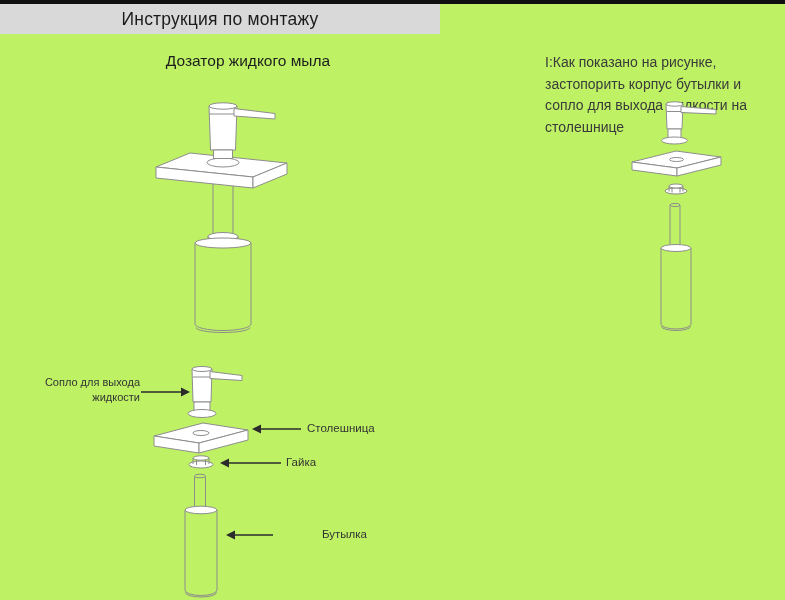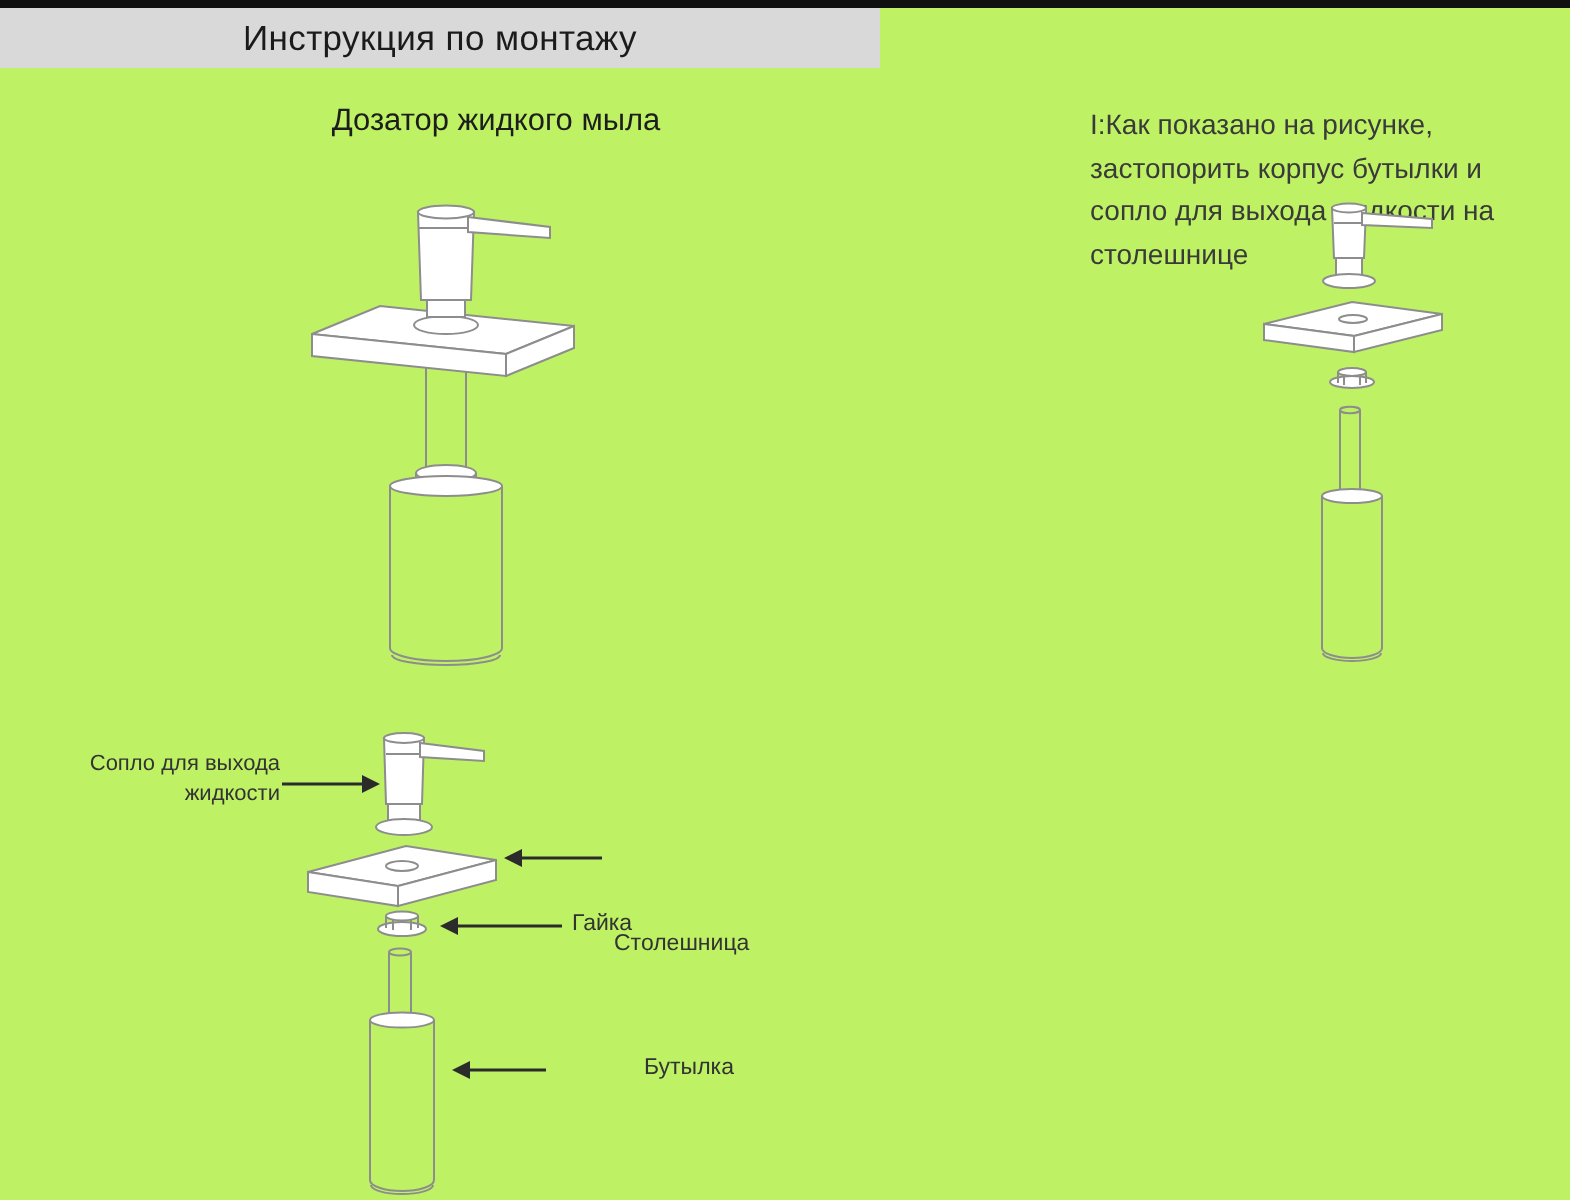--- a/index.html
+++ b/index.html
@@ -158,21 +158,21 @@
   </div>
 
   <div class="part-label wrap" style="left:28px;top:375px;width:112px;">Сопло для выхода жидкости</div>
   <div class="arrow" style="left:140px;top:385px;">
     <svg width="50" height="14" viewBox="0 0 50 14">
       <line x1="1" y1="7" x2="42" y2="7"></line>
       <polygon points="41,2.5 50,7 41,11.5"></polygon>
     </svg>
   </div>
 
-  <div class="part-label" style="left:307px;top:422px;margin-top:44px;">Столешница</div>
+  <div class="part-label" style="left:307px;top:422px;">Столешница</div>
   <div class="arrow" style="left:252px;top:422px;">
     <svg width="50" height="14" viewBox="0 0 50 14">
       <line x1="9" y1="7" x2="49" y2="7"></line>
       <polygon points="9,2.5 0,7 9,11.5"></polygon>
     </svg>
   </div>
 
   <div class="part-label" style="left:286px;top:456px;">Гайка</div>
   <div class="arrow" style="left:220px;top:456px;">
     <svg width="62" height="14" viewBox="0 0 62 14">

